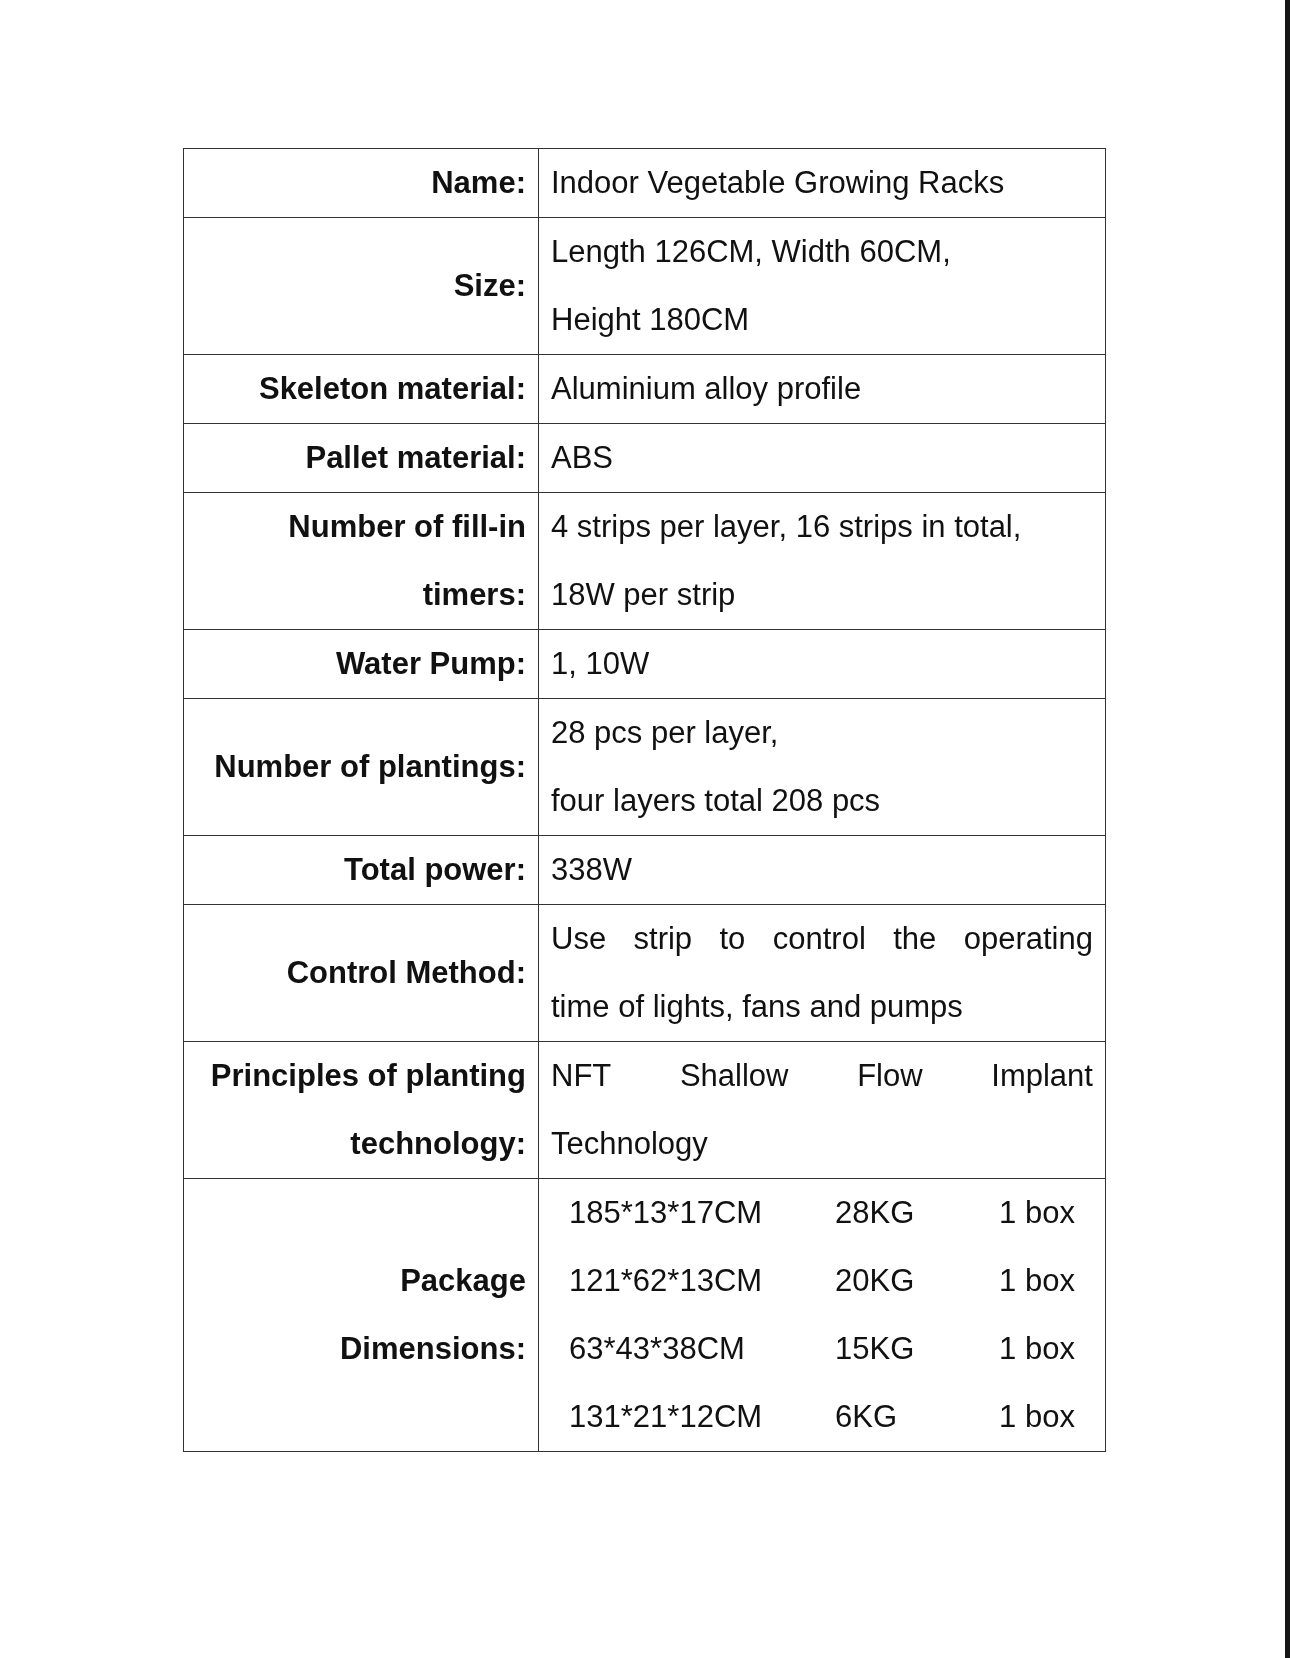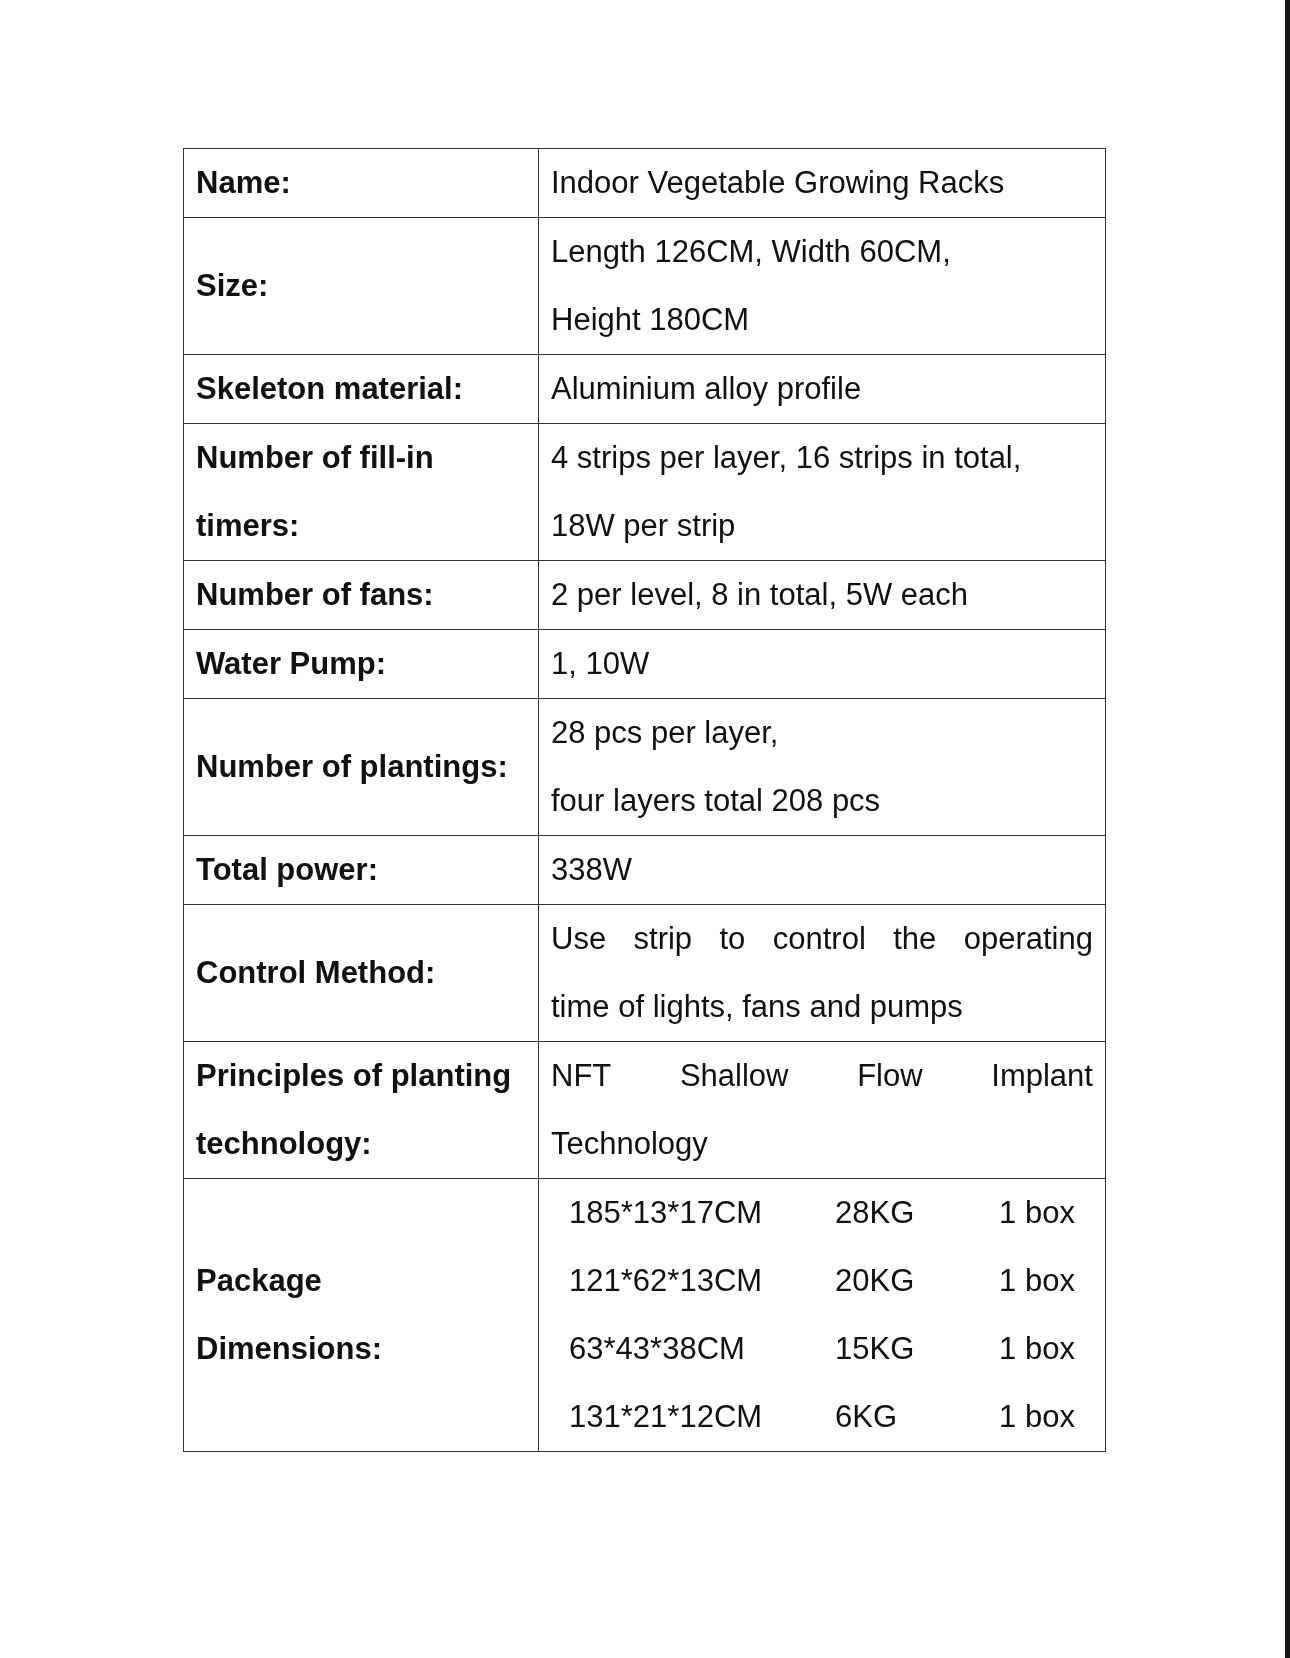--- a/index.html
+++ b/index.html
@@ -9,21 +9,21 @@
   }
   .edge-bar { position: absolute; top: 0; right: 0; width: 5px; height: 1658px; background: #161616; }
   table.spec {
     position: absolute; left: 183px; top: 148px; width: 923px;
     border-collapse: collapse; table-layout: fixed;
   }
   table.spec td {
     border: 1.3px solid #333; padding: 0 12px; vertical-align: middle;
     font-size: 31px; line-height: 68px;
   }
-  td.label { width: 330px; font-weight: bold; }
+  td.label { width: 330px; font-weight: bold; text-align: right; }
   td.value { }
   .line { display: block; }
   .just-line { display: flex; justify-content: space-between; text-align: right; }
   .pkg-row { display: flex; justify-content: center; }
   .pkg-row .dim { width: 266px; }
   .pkg-row .wt { width: 164px; }
   .pkg-row .qty { }
 </style>
 </head>
 <body>
@@ -41,32 +41,32 @@
       <td class="value">
         <span class="line">Length 126CM, Width 60CM,</span>
         <span class="line">Height 180CM</span>
       </td>
     </tr>
     <tr>
       <td class="label">Skeleton material:</td>
       <td class="value">Aluminium alloy profile</td>
     </tr>
     <tr>
+      <td class="label">Pallet material:</td>
+      <td class="value">ABS</td>
+    </tr>
+    <tr>
       <td class="label">
         <span class="line">Number of fill-in</span>
         <span class="line">timers:</span>
       </td>
       <td class="value">
         <span class="line">4 strips per layer, 16 strips in total,</span>
         <span class="line">18W per strip</span>
       </td>
-    </tr>
-    <tr>
-      <td class="label">Number of fans:</td>
-      <td class="value">2 per level, 8 in total, 5W each</td>
     </tr>
     <tr>
       <td class="label">Water Pump:</td>
       <td class="value">1, 10W</td>
     </tr>
     <tr>
       <td class="label">Number of plantings:</td>
       <td class="value">
         <span class="line">28 pcs per layer,</span>
         <span class="line">four layers total 208 pcs</span>

